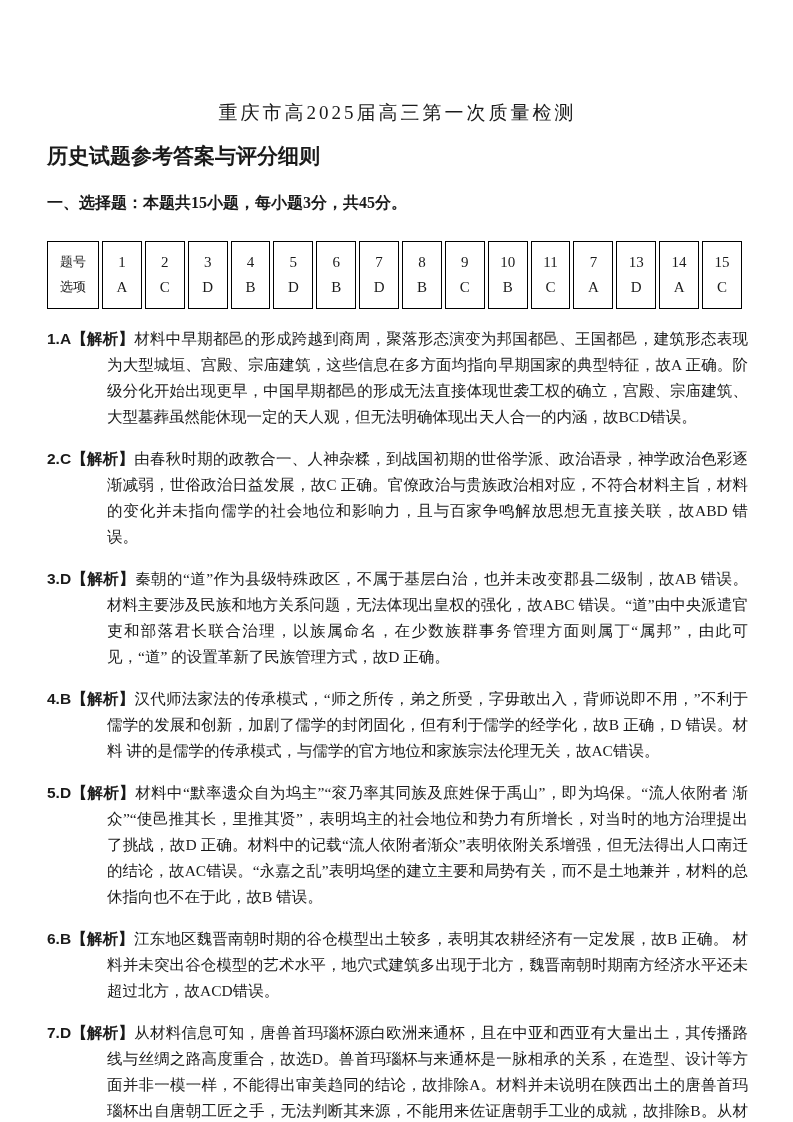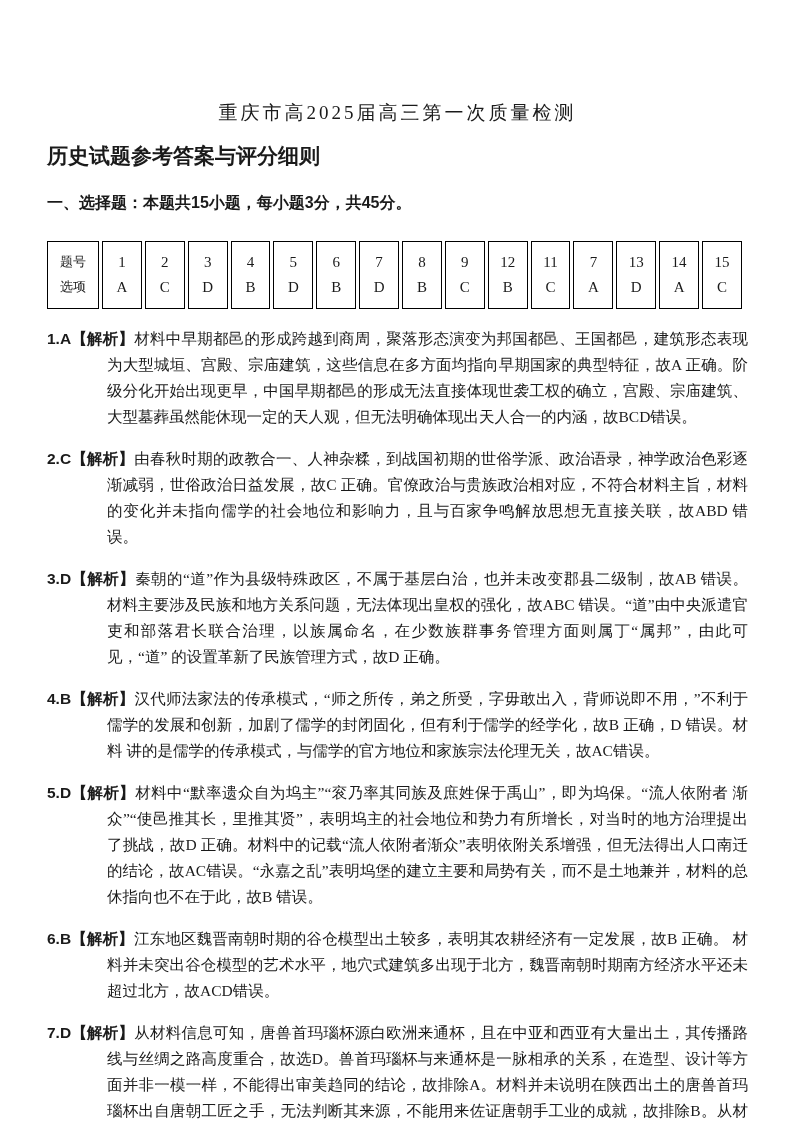--- a/index.html
+++ b/index.html
@@ -29,21 +29,21 @@
   .doc-subtitle {
     text-align: left;
     font-size: 21px;
     font-weight: bold;
     font-family: "Liberation Sans", sans-serif;
     margin-bottom: 23px;
   }
   .section-heading {
     font-size: 16px;
     font-weight: bold;
-    font-family: Liberation Sans, sans-serif;
+    font-family: Liberation Serif, serif;
     margin-bottom: 27px;
   }
   table.answers {
     border-collapse: separate;
     border-spacing: 3px 0;
     width: 701px;
     table-layout: fixed;
     margin-left: -3px;
     margin-bottom: 17px;
   }
@@ -121,21 +121,21 @@
           </td>
       <td>
             <div class="num">8</div>
             <div class="choice">B</div>
           </td>
       <td>
             <div class="num">9</div>
             <div class="choice">C</div>
           </td>
       <td>
-            <div class="num">12</div>
+            <div class="num">10</div>
             <div class="choice">B</div>
           </td>
       <td>
             <div class="num">11</div>
             <div class="choice">C</div>
           </td>
       <td>
             <div class="num">7</div>
             <div class="choice">A</div>
           </td>

